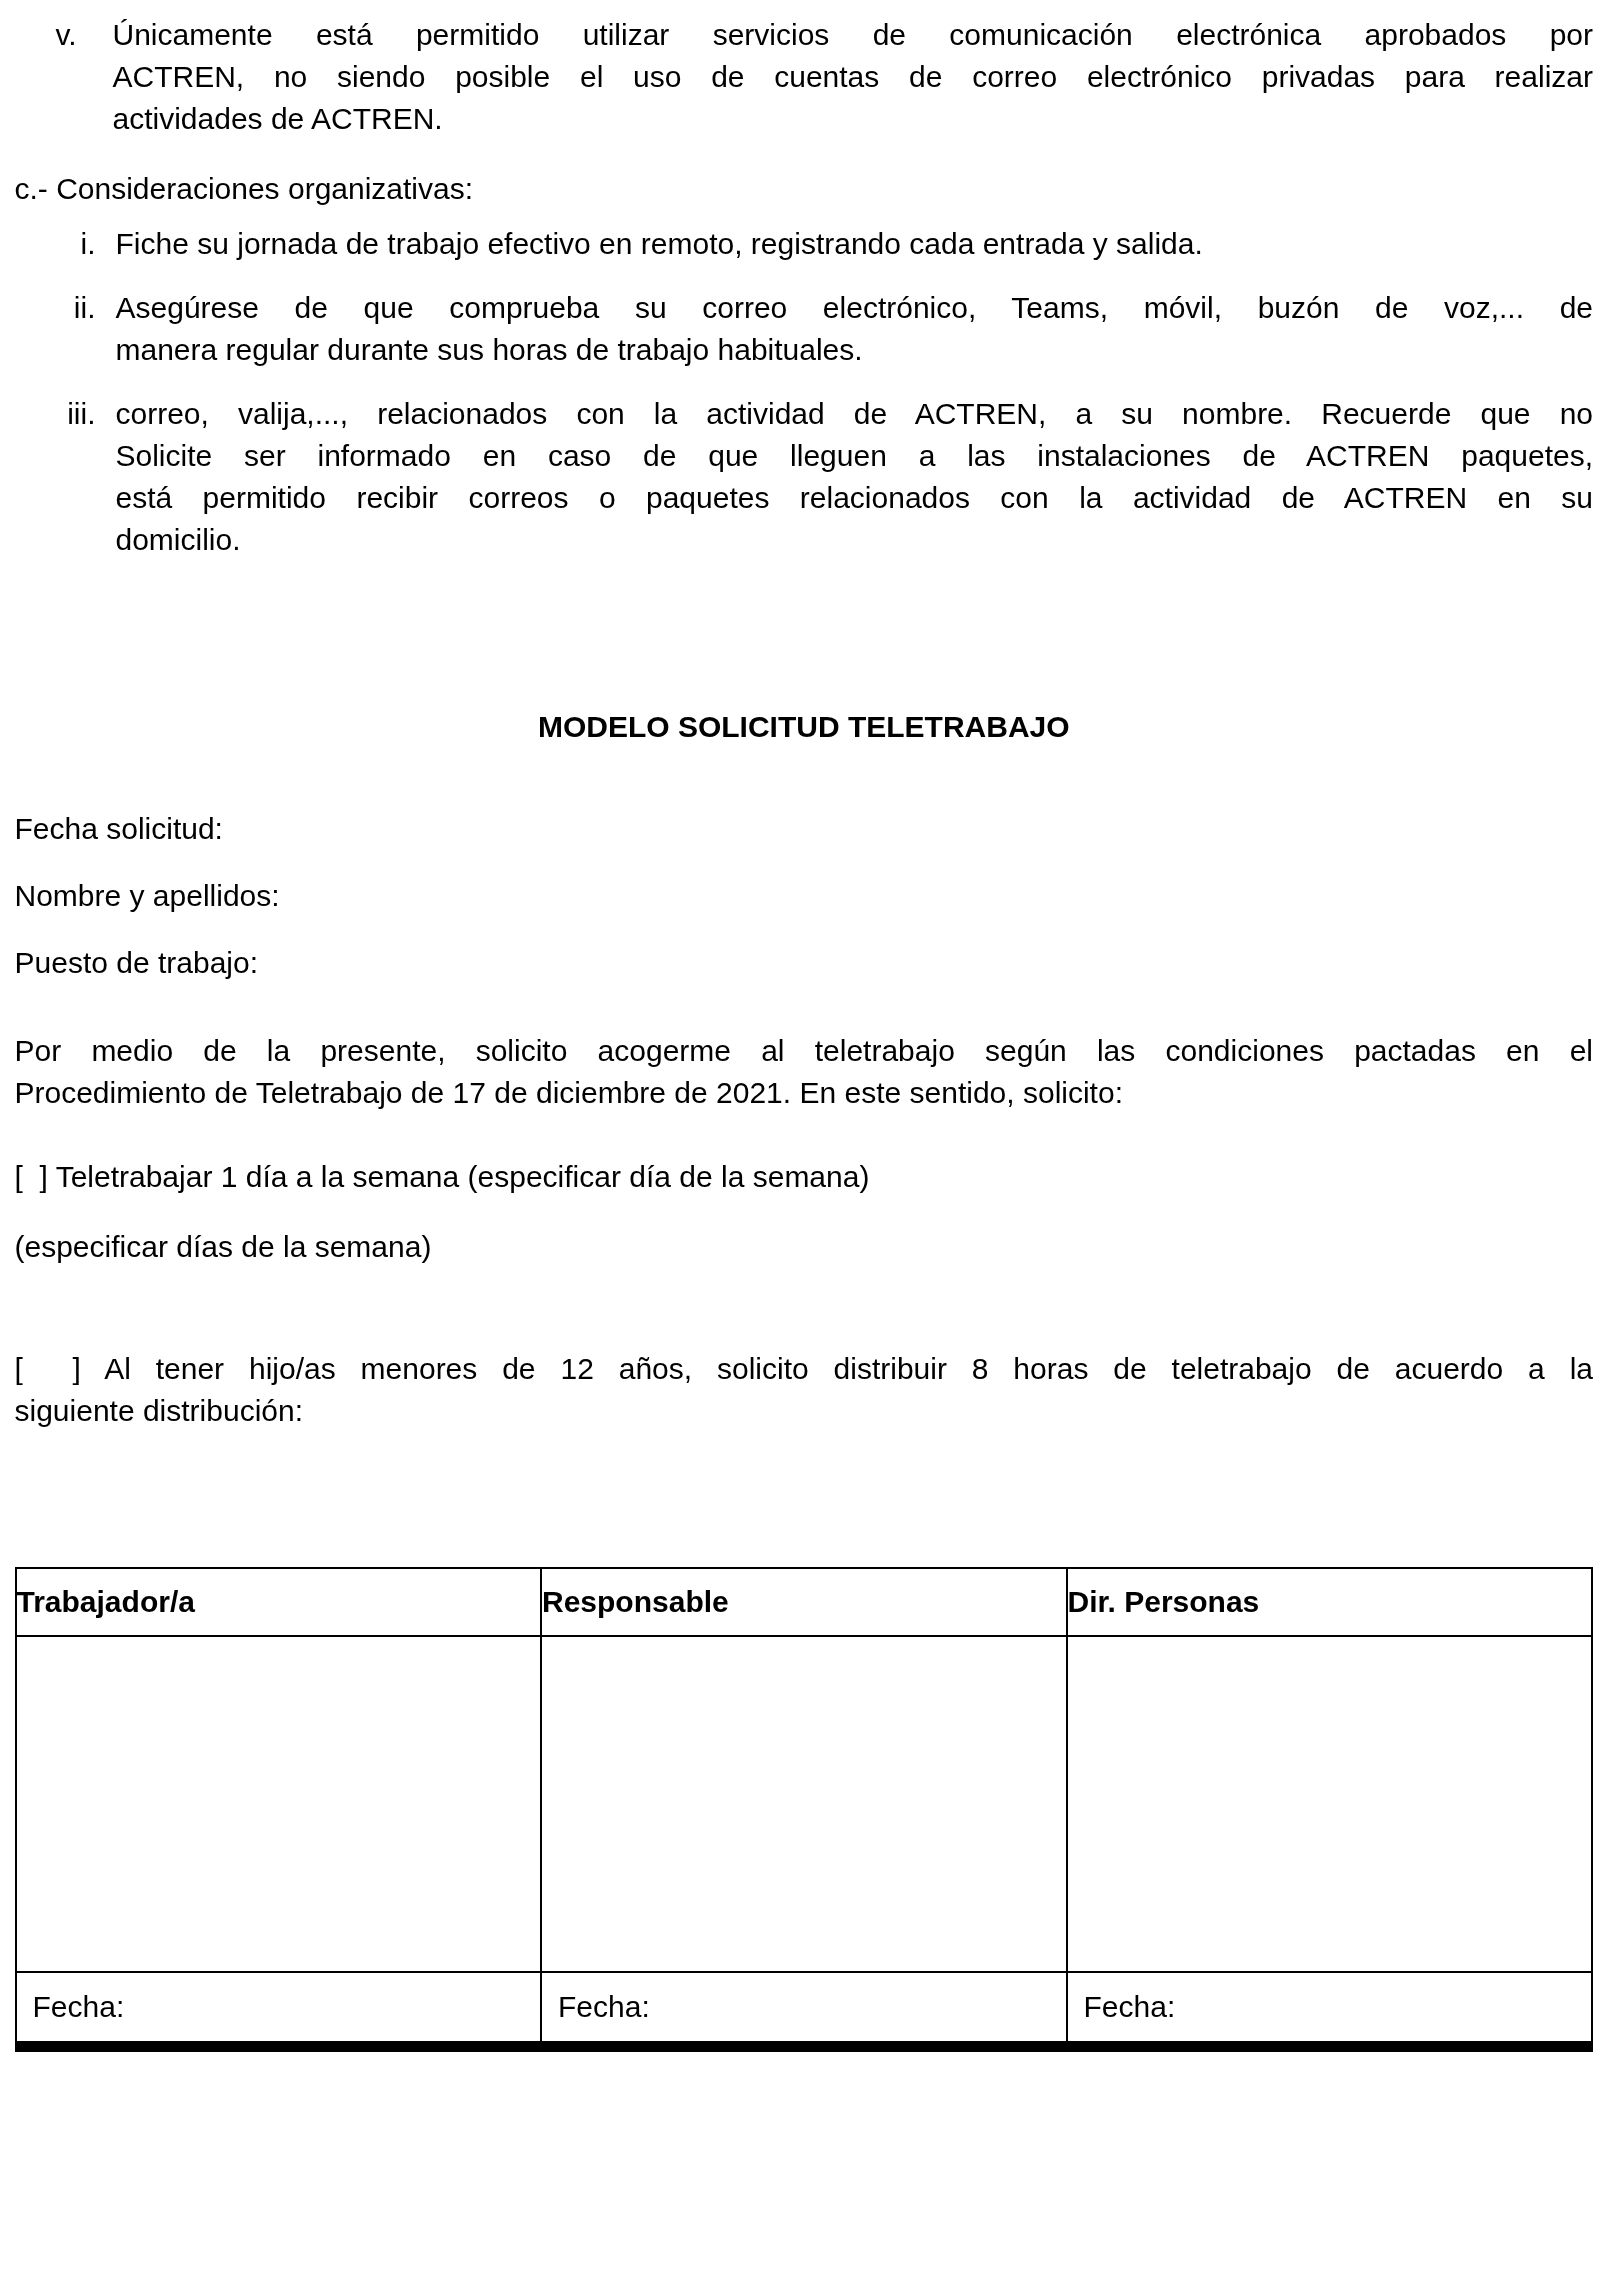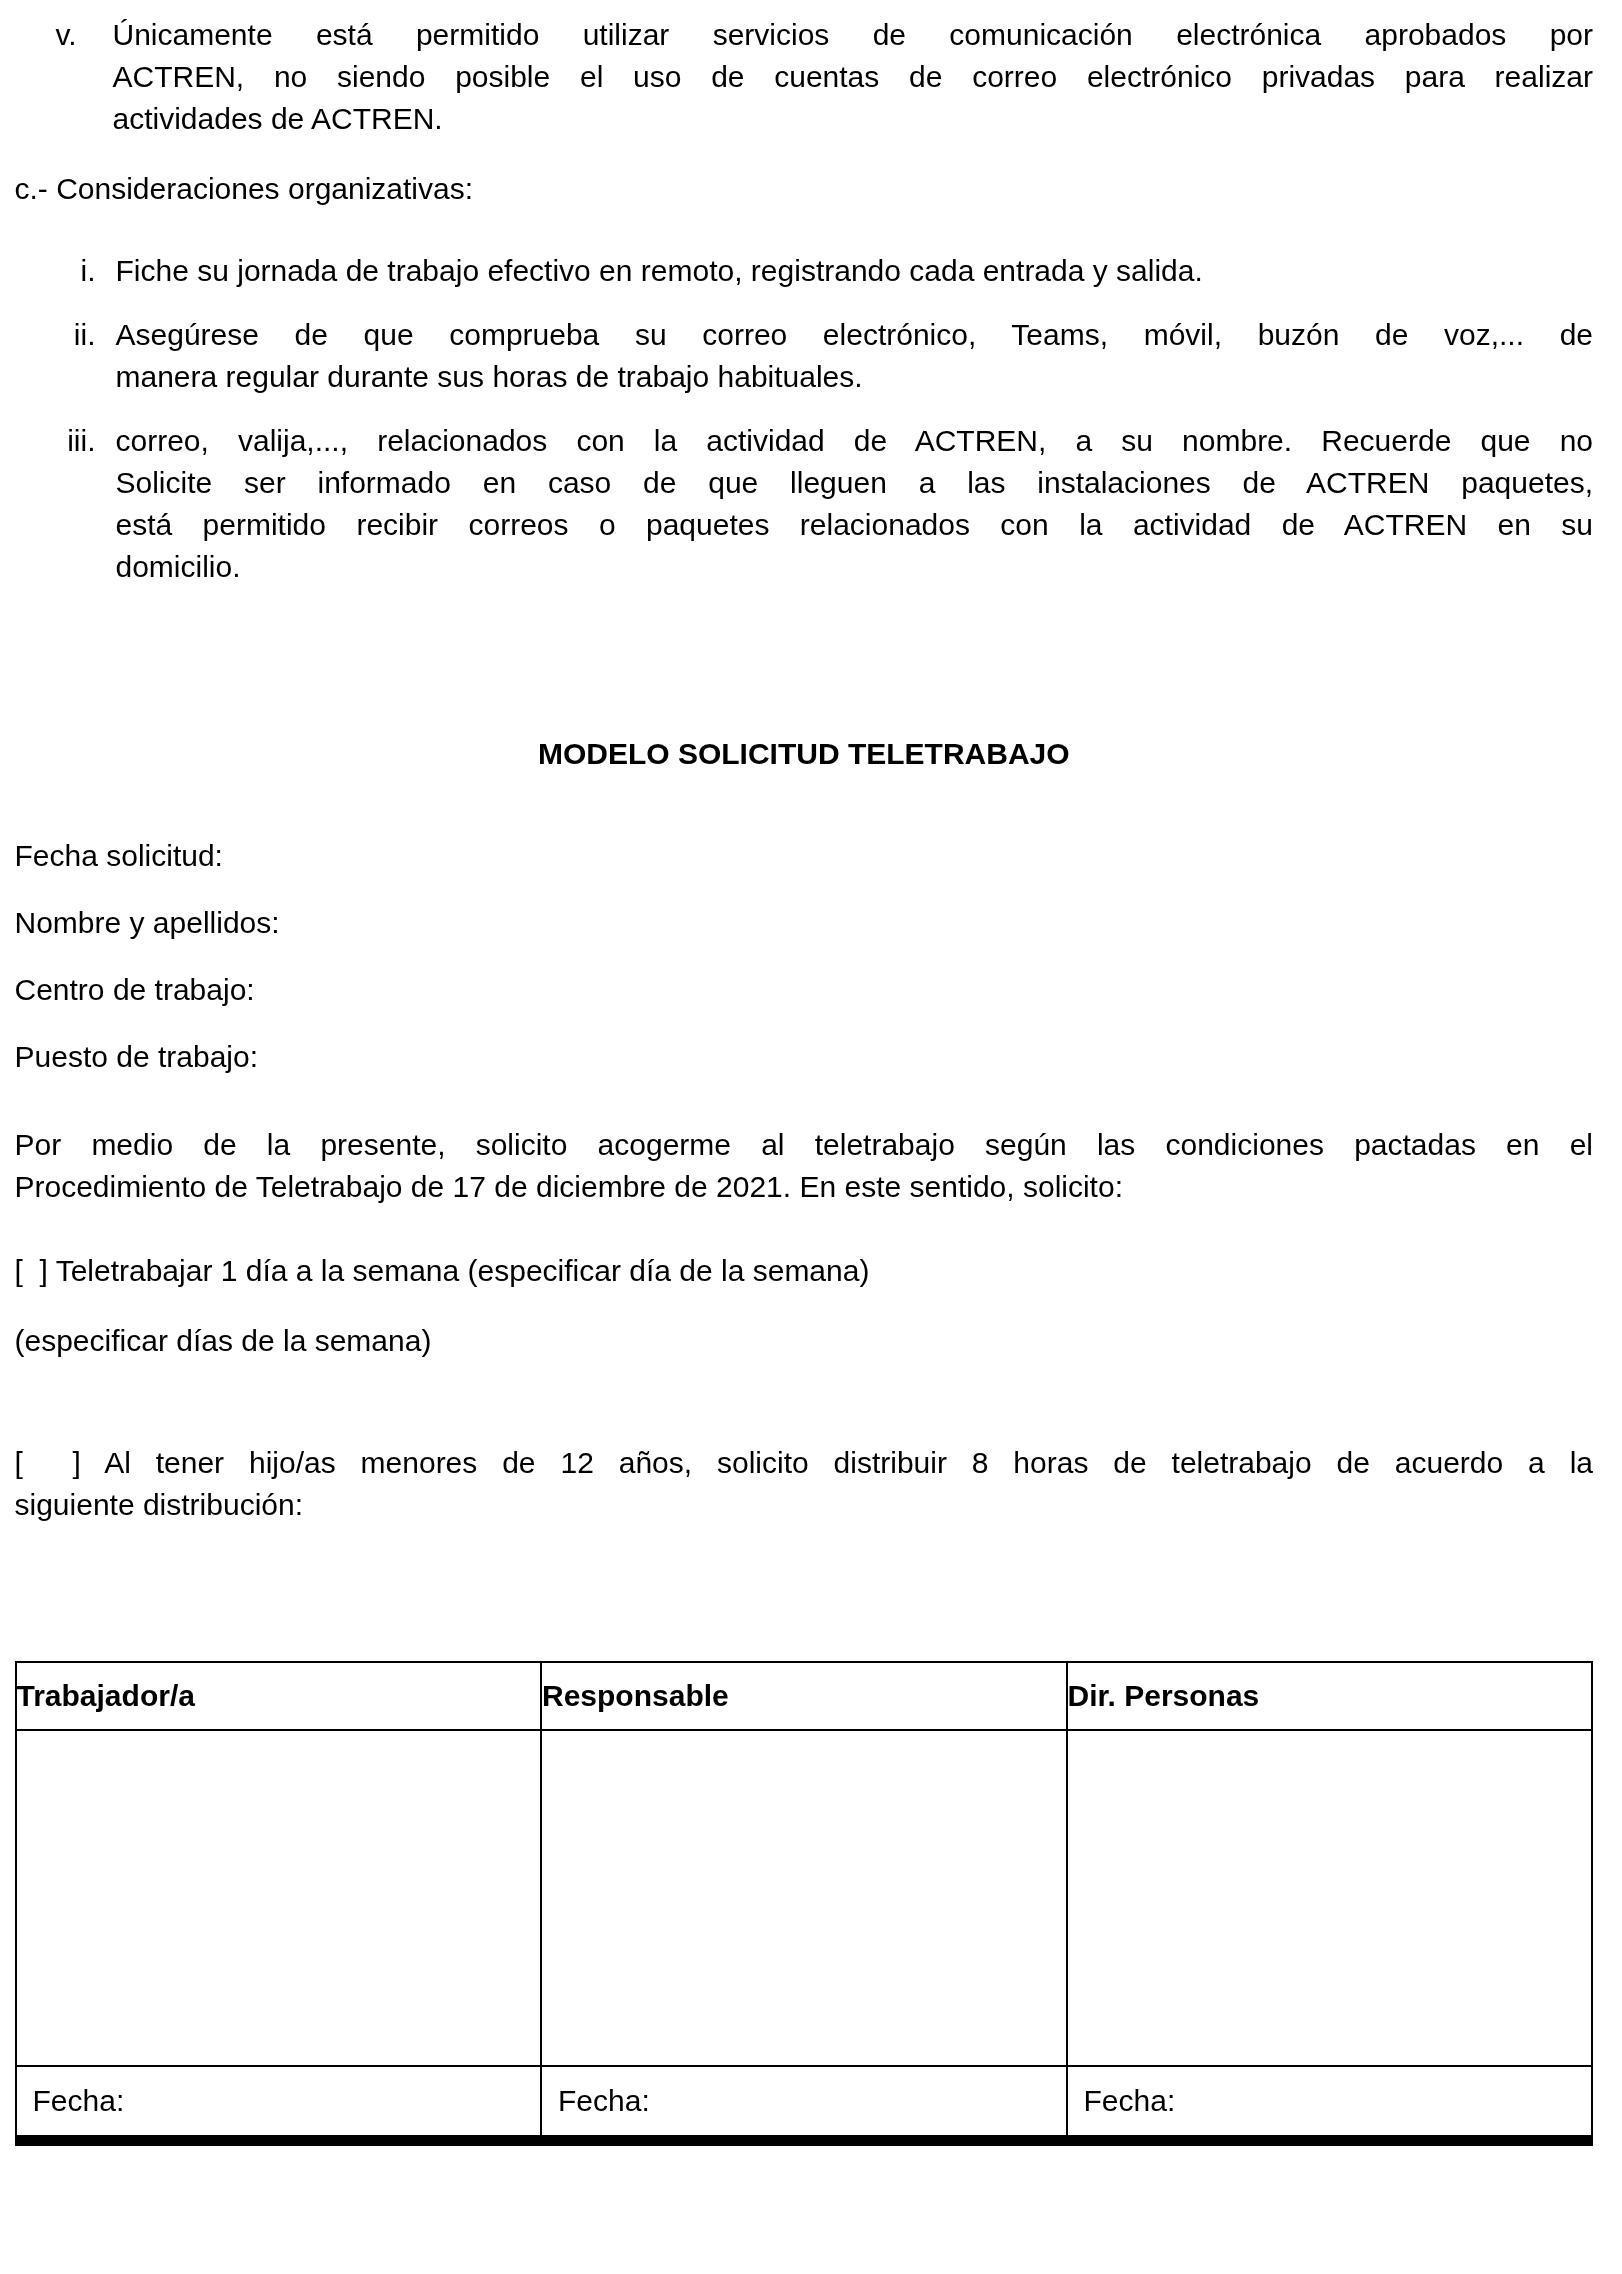--- a/index.html
+++ b/index.html
@@ -18,21 +18,21 @@
   }
   
   .j { text-align: justify; text-align-last: justify; }
 
   .hang { position: relative; }
   .hang .marker { position: absolute; top: 0; }
 
   .item-v { padding-left: 98px; margin-bottom: 28px; }
   .item-v .marker { left: 41px; width: 48px; text-align: left; }
 
-  .c-heading { margin-bottom: 40px; }
+  .c-heading { margin-bottom: 13px; }
 
   .roman { padding-left: 101px; margin-bottom: 22px; }
   .roman .marker { left: 0; width: 81px; text-align: right; }
   .roman.last { margin-bottom: 0; }
 
   .form-title {
     margin: 145px 0 60px 0;
     text-align: center;
     font-weight: bold;
   }
@@ -98,21 +98,20 @@
     <div class="j">Solicite ser informado en caso de que lleguen a las instalaciones de ACTREN paquetes,</div>
     <div class="j">está permitido recibir correos o paquetes relacionados con la actividad de ACTREN en su</div>
     <div>domicilio.</div>
   </div>
 
 
   <div class="form-title">MODELO SOLICITUD TELETRABAJO</div>
 
   <div class="field">Fecha solicitud:</div>
   <div class="field">Nombre y apellidos:</div>
-  <div class="field">Centro de trabajo:</div>
   <div class="field">Puesto de trabajo:</div>
 
   <div class="intro">
     <div class="j">Por medio de la presente, solicito acogerme al teletrabajo según las condiciones pactadas en el</div>
     <div>Procedimiento de Teletrabajo de 17 de diciembre de 2021. En este sentido, solicito:</div>
   </div>
 
   <div class="option opt1">
     <div>[&nbsp;&nbsp;] Teletrabajar 1 día a la semana (especificar día de la semana)</div>
   </div>

